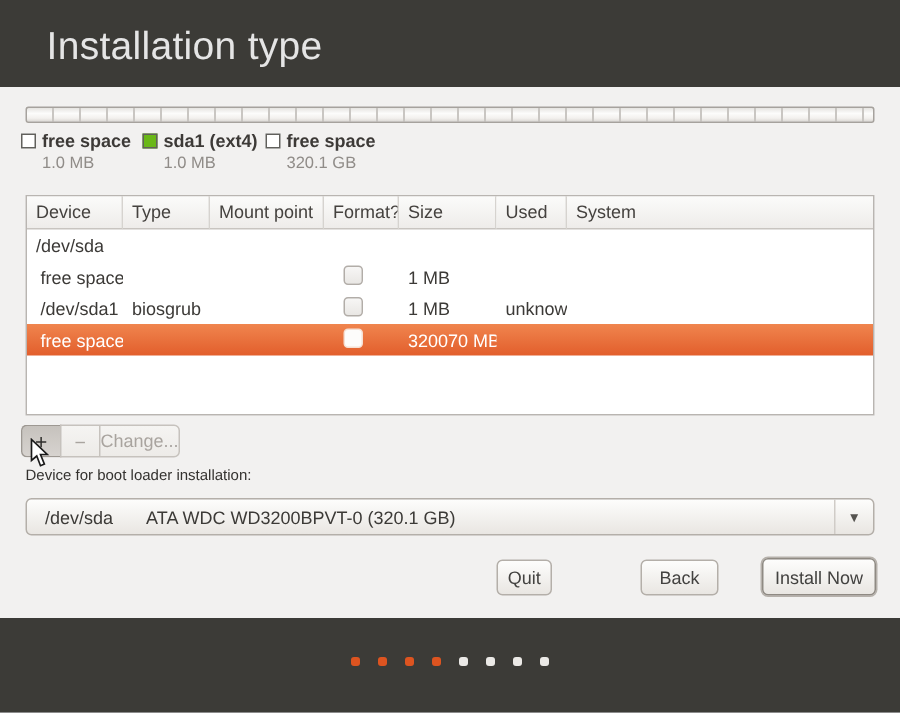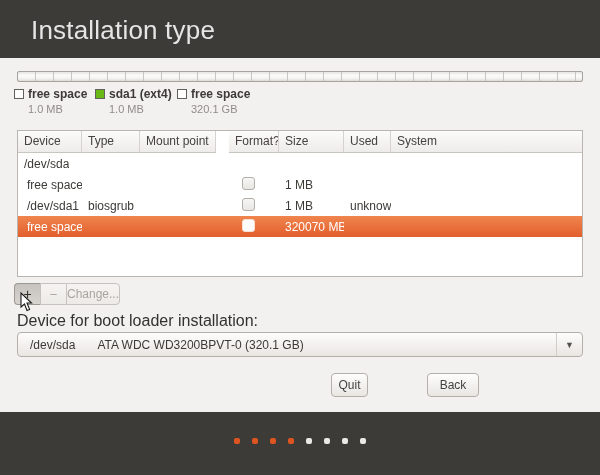--- a/index.html
+++ b/index.html
@@ -41,21 +41,21 @@
   .thead { display:flex; height:22px; }
   .th {
     background:linear-gradient(#fbfbfa, #eeecea);
     border-right:1px solid #d6d3cf; border-bottom:1px solid #c8c4c0;
     font-size:12px; color:#45423f; padding:3px 0 0 6px; white-space:nowrap; overflow:hidden;
   }
   .th:last-child { border-right:none; }
   .trow { display:flex; height:21px; align-items:center; font-size:12px; color:#3c3a37; }
   .td { padding-left:6px; white-space:nowrap; overflow:hidden; }
   .c-dev { width:64px; } .c-type { width:58px; } .c-mount { width:76px; }
-  .c-fmt { width:50px;margin-left:13px; } .c-size { width:65px; } .c-used { width:47px; } .c-sys { flex:1; }
+  .c-fmt { width:50px; } .c-size { width:65px; } .c-used { width:47px; } .c-sys { flex:1; }
   .indent { padding-left:9px; }
   .checkbox {
     width:13px; height:13px; margin-left:13px; border:1px solid #b2ada8; border-radius:3px;
     background:linear-gradient(#f7f6f5, #e9e7e4);
   }
   .trow.sel { background:linear-gradient(#f0854e, #e25e2c); color:#fff; }
   .trow.sel .checkbox { background:#fdfcfb; border-color:#f6e0d4; }
 
   
   .btn {
@@ -69,21 +69,21 @@
   .linked .btn { border-radius:0; border-right-width:0; }
   .linked .btn:first-child { border-radius:4px 0 0 4px; }
   .linked .btn:last-child { border-radius:0 4px 4px 0; border-right-width:1px; }
   .btn-add { width:26px; font-size:14px; background:linear-gradient(#c6c2bd, #d7d3cf); border-color:#9d9892; color:#2f2e2c; }
   .btn-remove { width:26px; font-size:13px; }
   .btn-change { width:54px; }
   .right-actions { position:absolute; right:16px; top:283px; display:flex; gap:5px; }
   .btn-newtable { width:123px; }
   .btn-revert { width:45px; }
 
-  .boot-label { position:absolute; left:17px; top:312px; font-size:16px; color:#34322f; }
+  .boot-label { position:absolute; left:17px; top:312px; font-size:10px; color:#34322f; }
   .combo {
     position:absolute; left:17px; top:332px; width:566px; height:25px;
     background:linear-gradient(#fdfdfc, #e9e6e2); border:1px solid #b4afa9; border-radius:4px;
     display:flex; align-items:center; font-size:12px; color:#3c3a37;
   }
   .combo .dev { margin-left:12px; }
   .combo .desc { margin-left:22px; }
   .combo .arrow-zone { position:absolute; right:0; top:0; height:100%; width:26px;
     display:flex; align-items:center; justify-content:center; border-left:1px solid #d0ccc7; }
   .combo .arrow { font-size:9px; color:#55534f; }
@@ -186,20 +186,21 @@
   <div class="combo">
     <span class="dev">/dev/sda</span>
     <span class="desc">ATA WDC WD3200BPVT-0 (320.1 GB)</span>
     <span class="arrow-zone">
       <span class="arrow">▼</span>
     </span>
   </div>
 
   <div class="btn nav-btn btn-quit">Quit</div>
   <div class="btn nav-btn btn-back">Back</div>
+  <div class="btn nav-btn btn-install">Install Now</div>
 
   <div class="footer"></div>
   <div class="dots" id="dots">
       <div class="dot active"></div>
       <div class="dot active"></div>
       <div class="dot active"></div>
       <div class="dot active"></div>
       <div class="dot"></div>
       <div class="dot"></div>
       <div class="dot"></div>

